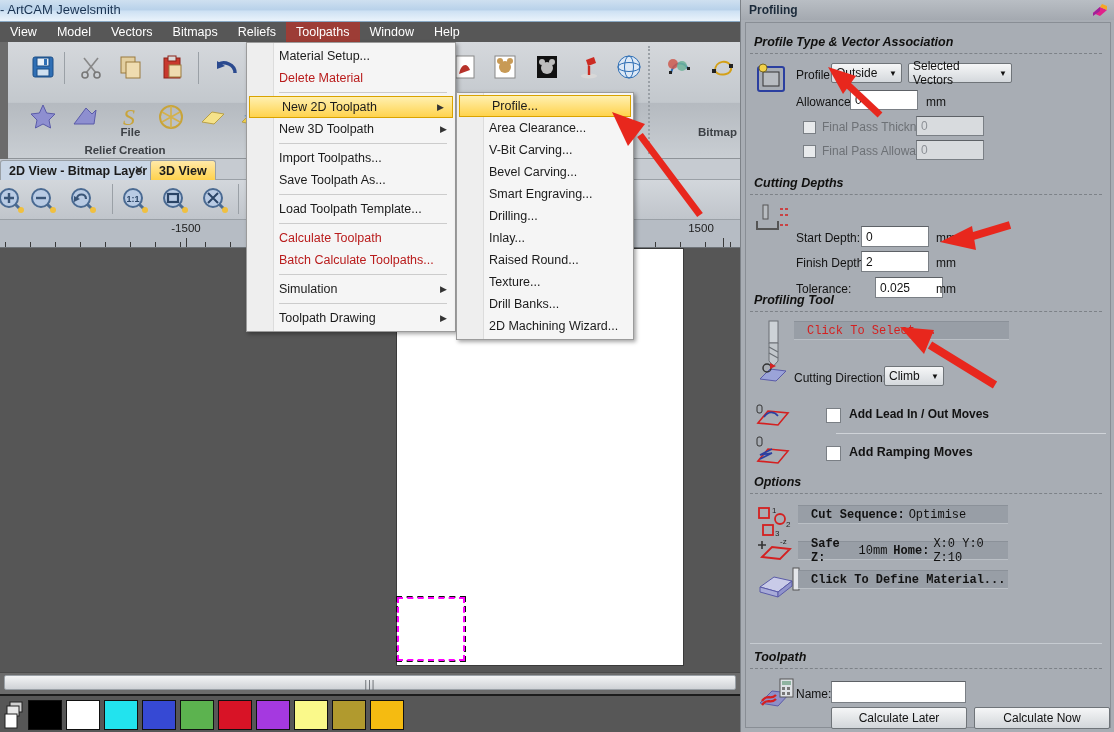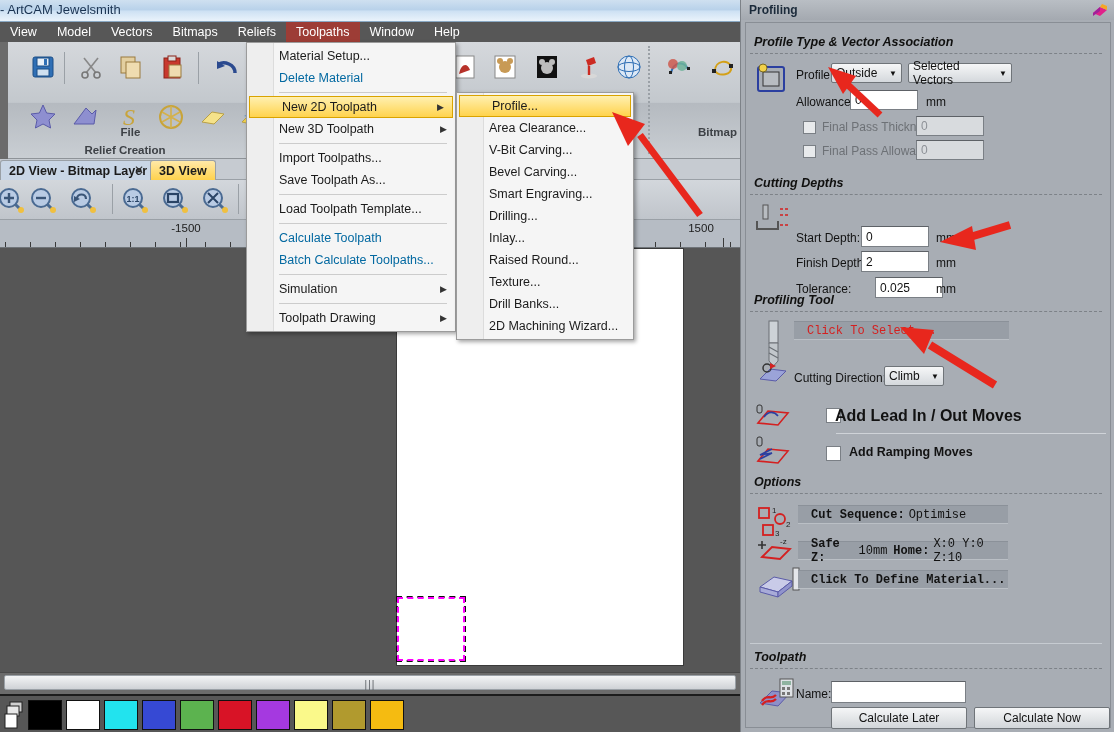--- a/index.html
+++ b/index.html
@@ -157,21 +157,21 @@
     z-index: 50; padding: 2px 0;
   }
   .dropdown::before {
     content: ""; position: absolute; left: 0; top: 0; bottom: 0; width: 26px;
     background: #eeeeee; border-right: 1px solid #dcdcdc;
   }
   .dd-item {
     position: relative; height: 22px; display: flex; align-items: center;
     padding-left: 32px; font-size: 12.5px; color: #1b1b1b; white-space: nowrap;
   }
-  .dd-item.disabled { color: #0369a1; }
+  .dd-item.disabled { color: #b91c1c; }
   .dd-item.highlight {
     background: linear-gradient(to bottom,#fff0b0,#ffd34d);
     border: 1px solid #d9a300; margin: 0 2px; height: 22px;
   }
   .dd-item .arrow {
     position: absolute; right: 8px; top: 50%; transform: translateY(-50%);
     font-size: 9px; color: #333;
   }
   .dd-sep {
     height: 1px; background: #cccccc; margin: 3px 8px 3px 32px;
@@ -767,21 +767,21 @@
       </div>
 
       <div class="panel-icon" style="left:8px;top:378px;width:40px;height:32px;">
         <svg width="40" height="32" viewBox="0 0 40 32">
           <path d="M4 22 L14 10 L34 12 L24 24 Z" fill="none" stroke="#d42020" stroke-width="1.6"></path>
           <rect x="3" y="4" width="5" height="8" rx="2" fill="none" stroke="#333"></rect>
           <path d="M10 16 C14 10, 20 10, 24 15" stroke="#2b3fa0" stroke-width="1.6" fill="none"></path>
         </svg>
       </div>
       <div class="chk" style="left:80px;top:385px;width:15px;height:15px;background:#fff;"></div>
-      <div class="lbl b" style="left:89px;top:384px;font-size:16px;">Add Lead In / Out Moves</div>
+      <div class="lbl b" style="left:103px;top:384px;font-size:12px;">Add Lead In / Out Moves</div>
 
       <div class="sec-rule" style="top:410px;left:90px;width:270px;border-top:1px solid #cfd3d8;"></div>
 
       <div class="panel-icon" style="left:8px;top:412px;width:40px;height:38px;">
         <svg width="40" height="38" viewBox="0 0 40 38">
           <path d="M4 26 L14 14 L34 16 L24 28 Z" fill="none" stroke="#d42020" stroke-width="1.6"></path>
           <rect x="3" y="2" width="5" height="9" rx="2" fill="none" stroke="#333"></rect>
           <path d="M6 24 L18 18 L6 20 L18 14" stroke="#2b3fa0" stroke-width="1.6" fill="none"></path>
         </svg>
       </div>

